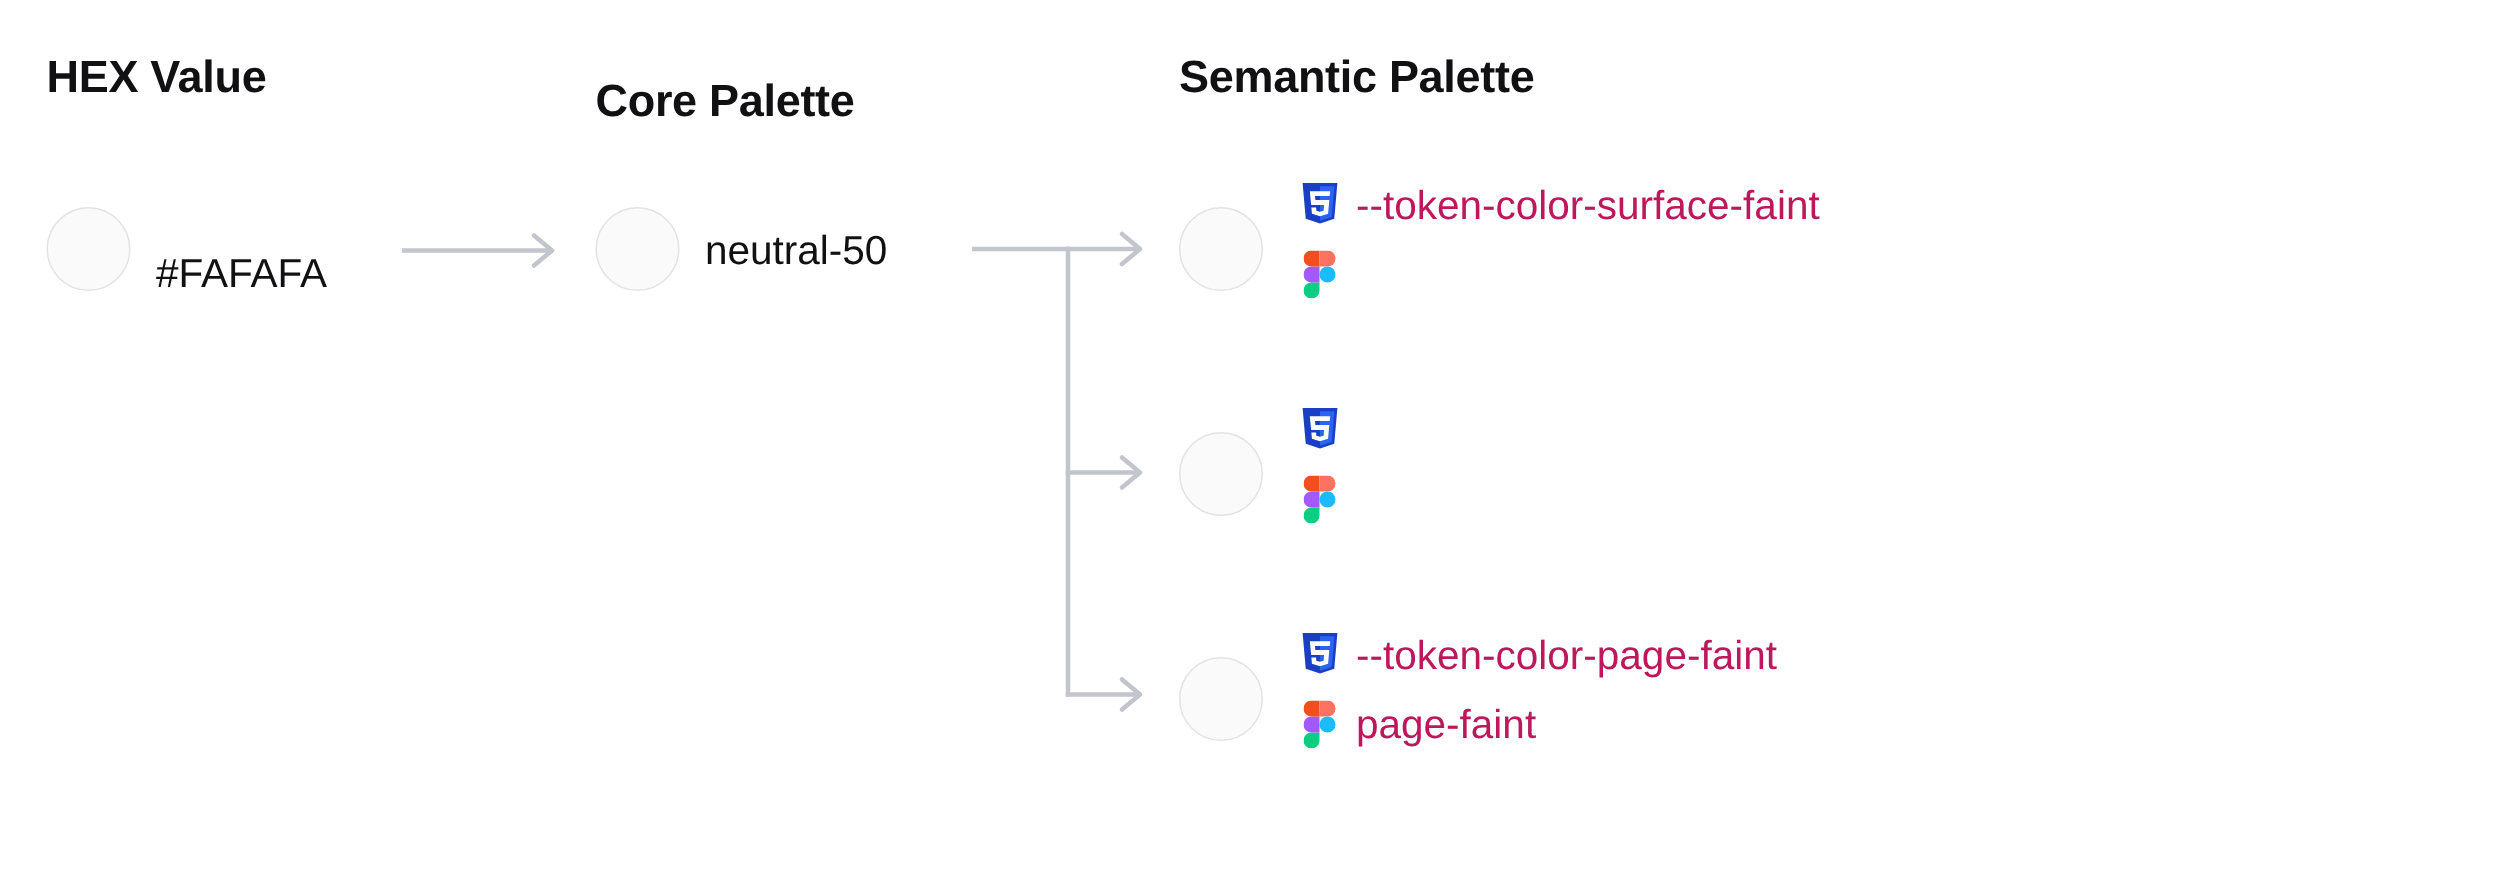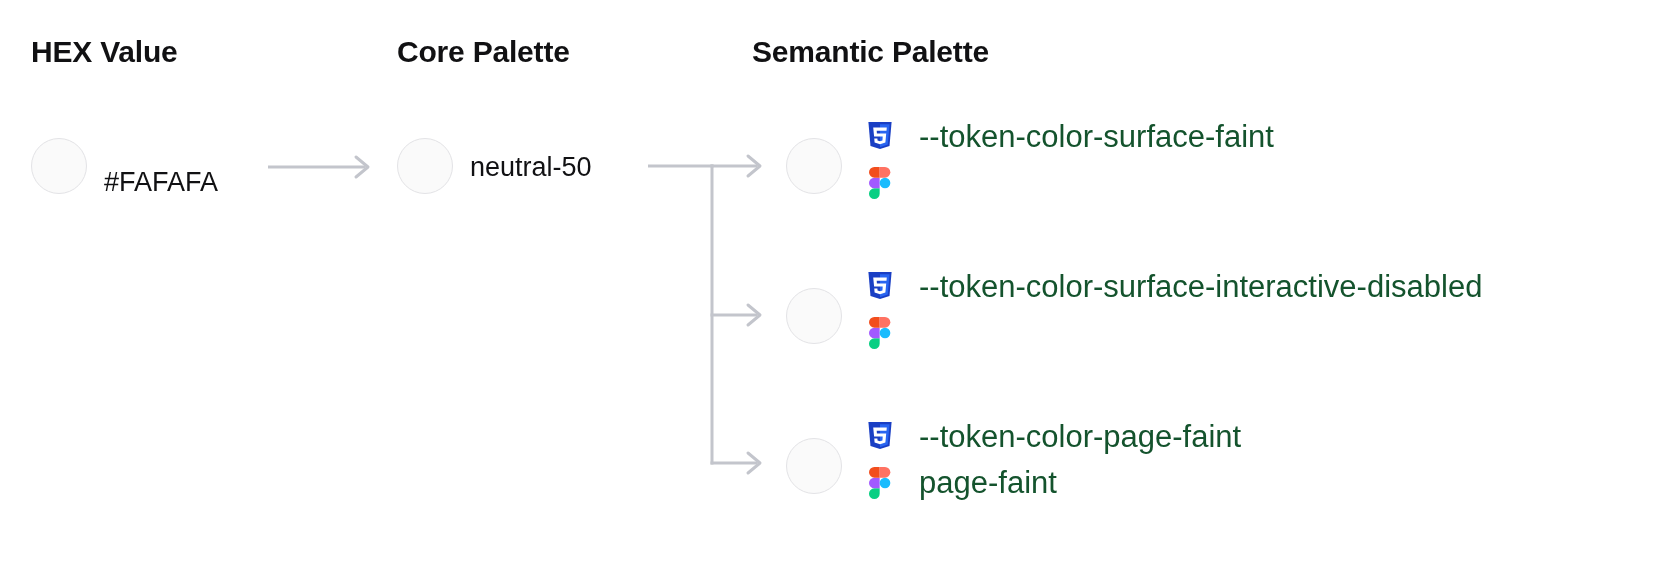--- a/index.html
+++ b/index.html
@@ -24,22 +24,22 @@
     position: absolute;
     font-family: "Liberation Sans", sans-serif;
     font-weight: 700;
     font-size: 30px;
     line-height: 36px;
     color: #111113;
     letter-spacing: -0.2px;
     white-space: nowrap;
   }
   #heading-hex      { left: 31px;  top: 34px; }
-  #heading-core     { left: 397px; top: 34px; }
-  #heading-semantic { left: 752px; top: 34px; }
+  #heading-core     { left: 397px; top: 50px; }
+  #heading-semantic { left: 786px; top: 34px; }
 
   
   .swatch {
     position: absolute;
     border-radius: 50%;
     border: 1px solid #E3E3E6;
     background: #FAFAFA;
   }
   #swatch-hex  { left: 31px;  top: 138px; width: 56px; height: 56px; }
   #swatch-core { left: 397px; top: 138px; width: 56px; height: 56px; }
@@ -93,25 +93,24 @@
   .token-line {
     display: flex;
     align-items: center;
     gap: 10px;
     height: 46px;
   }
 
   .token-text {
     font-family: "Liberation Sans", sans-serif;
     font-weight: 400;
-    font-size: 31px;
+    font-size: 27px;
     line-height: 32px;
-    color: #14532d;
+    color: #be185d;
     white-space: nowrap;
-    margin-left: 15px;
   }
 
   .icon-wrap {
     width: 28px;
     height: 32px;
     flex: 0 0 28px;
     display: flex;
     align-items: center;
     justify-content: center;
   }
@@ -191,21 +190,20 @@
 
   <div class="sem-row" id="sem-row-1">
     <div class="token-line">
       <span class="icon-wrap">
         <svg width="26" height="30" viewBox="0 0 26 30" xmlns="http://www.w3.org/2000/svg">
           <path d="M1.4 0 L24.6 0 L22.5 23.9 L13 27 L3.5 23.9 Z" fill="#1A3FC4"></path>
           <path d="M13 2.2 L22.6 2.2 L20.8 22.6 L13 25.2 Z" fill="#2965F1"></path>
           <path d="M6.2 5.5 L19.8 5.5 L19.5 8.7 L9.7 8.7 L9.9 11.4 L19.2 11.4 L18.4 20.5 L13 22.2 L7.6 20.5 L7.25 16.4 L10.4 16.4 L10.55 18.5 L13 19.2 L15.45 18.5 L15.7 14.6 L7.1 14.6 L6.2 5.5 Z" fill="#FFFFFF"></path>
         </svg>
       </span>
-      <span class="token-text">--token-color-surface-interactive-disabled</span>
     </div>
     <div class="token-line">
       <span class="icon-wrap">
         <svg width="22" height="32" viewBox="0 0 22 32" xmlns="http://www.w3.org/2000/svg">
           <path d="M5.33 32A5.33 5.33 0 0 0 10.67 26.67V21.33H5.33A5.33 5.33 0 0 0 5.33 32Z" fill="#0ACF83"></path>
           <path d="M0 16A5.33 5.33 0 0 1 5.33 10.67H10.67V21.33H5.33A5.33 5.33 0 0 1 0 16Z" fill="#A259FF"></path>
           <path d="M0 5.33A5.33 5.33 0 0 1 5.33 0H10.67V10.67H5.33A5.33 5.33 0 0 1 0 5.33Z" fill="#F24E1E"></path>
           <path d="M10.67 0H16A5.33 5.33 0 0 1 16 10.67H10.67V0Z" fill="#FF7262"></path>
           <path d="M21.33 16A5.33 5.33 0 1 1 10.67 16A5.33 5.33 0 0 1 21.33 16Z" fill="#1ABCFE"></path>
         </svg>

